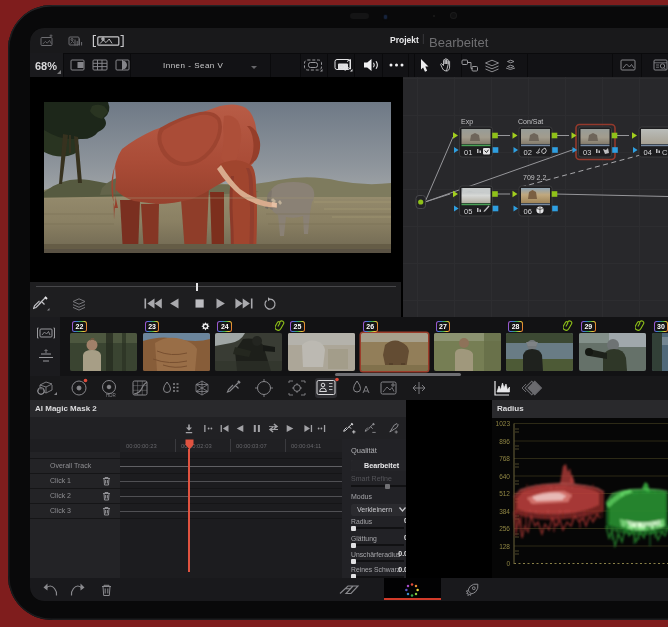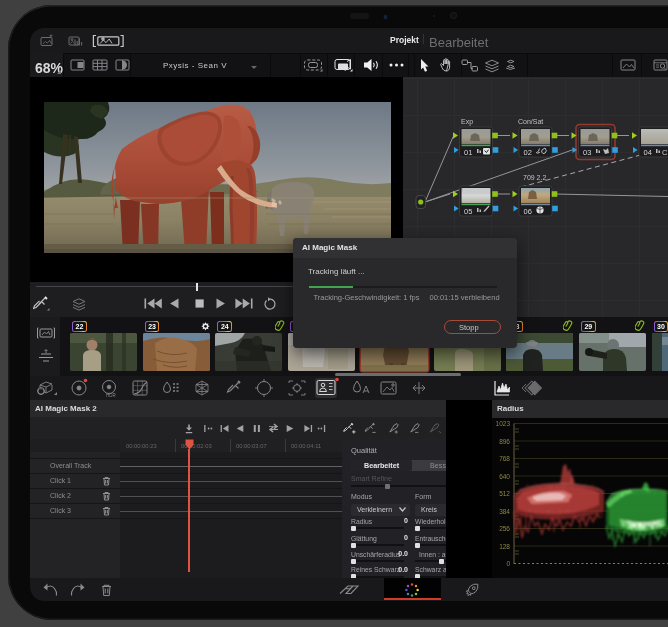--- a/index.html
+++ b/index.html
@@ -1,16 +1,16 @@
 <!DOCTYPE html>
 <html><head>
 <meta charset="utf-8">
 <style>
   html,body{margin:0;padding:0;background:#000;}
-  #stage{position:relative;width:668px;height:627px;background:#404040;overflow:hidden;font-family:"Liberation Sans",sans-serif;}
+  #stage{position:relative;width:668px;height:627px;background:#7f1d1d;overflow:hidden;font-family:"Liberation Sans",sans-serif;}
   .abs{position:absolute;}
   #ipad{position:absolute;left:8px;top:5px;width:720px;height:615px;background:#09090a;border-radius:44px 0 0 44px;box-shadow:inset 0 1.5px 0 #232325, inset 1.5px 0 0 #1a1a1c, inset 0 -1.5px 0 #1c1c1e;}
   #screen{position:absolute;left:30px;top:28px;width:638px;height:573px;background:#000;border-radius:14px 0 0 14px;overflow:hidden;}
   .t{position:absolute;white-space:nowrap;}
   .clip{position:absolute;top:16px;width:67px;height:38px;border-radius:2px;overflow:hidden;background:#333;filter:brightness(0.82) saturate(0.9);}
   .badge{position:absolute;top:4px;height:9px;padding:0 2.5px;border-radius:2.5px;border:1.5px solid transparent;background:linear-gradient(#141414,#141414) padding-box,linear-gradient(100deg,#b84fc9,#3f74e0 28%,#37b34a 55%,#e8c83a 78%,#e2622e) border-box;color:#fff;font-size:7px;font-weight:bold;line-height:9px;}
 </style>
 </head>
 <body>
 <div id="stage">
@@ -39,34 +39,34 @@
             <circle cx="63" cy="5" r="1.1"></circle>
           </g>
       </svg>
       <div class="t" style="left:360px;top:6.5px;font-size:8.5px;font-weight:bold;color:#e8e8ea;">Projekt</div>
       <div class="t" style="left:392px;top:5px;font-size:10px;color:#3d3d40;">|</div>
       <div class="t" style="left:399px;top:6.5px;font-size:13px;color:#6f6f72;">Bearbeitet</div>
     </div>
 
     <div class="abs" style="left:0;top:25px;width:638px;height:24px;background:#121215;box-shadow:inset 0 1px 0 #0a0a0c;">
       <div class="abs" style="left:0;top:0;width:33px;height:24px;background:#1a1a1d;"></div>
-      <div class="t" style="left:5px;top:7px;font-size:14px;font-weight:bold;color:#d9d9db;">68%</div>
+      <div class="t" style="left:5px;top:7px;font-size:11px;font-weight:bold;color:#d9d9db;">68%</div>
       <div class="abs" style="left:27px;top:17px;width:0;height:0;border-left:4px solid transparent;border-bottom:4px solid #7a7a7c;"></div>
       <div class="abs" style="left:33px;top:0;width:1px;height:24px;background:#0a0a0c;"></div>
       <svg class="abs" style="left:40px;top:6px;" width="62" height="12" viewBox="0 0 62 12" fill="none" stroke="#85858a" stroke-width="1">
         <rect x="1" y="1" width="13" height="10" rx="1"></rect>
           <rect x="8" y="3.5" width="5" height="5" fill="#85858a"></rect>
         <rect x="23" y="1" width="14" height="10" rx="1"></rect>
           <path d="M23 4.3 h14 M23 7.6 h14 M27.5 1 v10 M32 1 v10"></path>
         <rect x="46" y="1" width="13" height="10" rx="1"></rect>
           <path d="M52.5 1 v10"></path>
           <path d="M52.5 2 a4 4 0 0 1 0 8 z" fill="#85858a"></path>
       </svg>
       <div class="abs" style="left:100px;top:0;width:1px;height:24px;background:#0a0a0c;"></div>
-      <div class="t" style="left:133px;top:8px;font-size:8px;letter-spacing:0.5px;color:#c9c9cb;">Pxysis - Sean V</div>
+      <div class="t" style="left:133px;top:8px;font-size:8px;letter-spacing:0.5px;color:#c9c9cb;">Innen - Sean V</div>
       <div class="abs" style="left:221px;top:13px;width:0;height:0;border-left:3px solid transparent;border-right:3px solid transparent;border-top:3px solid #66666a;"></div>
       <div class="abs" style="left:240px;top:0;width:1px;height:24px;background:#0a0a0c;"></div>
       <div class="abs" style="left:270px;top:0;width:1px;height:24px;background:#0a0a0c;"></div>
       <div class="abs" style="left:297px;top:0;width:1px;height:24px;background:#0a0a0c;"></div>
       <div class="abs" style="left:324px;top:0;width:1px;height:24px;background:#0a0a0c;"></div>
       <div class="abs" style="left:351.5px;top:0;width:1px;height:24px;background:#0a0a0c;"></div>
       <div class="abs" style="left:378px;top:0;width:1px;height:24px;background:#0a0a0c;"></div>
       <div class="abs" style="left:384px;top:0;width:1px;height:24px;background:#0a0a0c;"></div>
       <div class="abs" style="left:431px;top:0;width:1px;height:24px;background:#0a0a0c;"></div>
       <div class="abs" style="left:497px;top:0;width:1px;height:24px;background:#0a0a0c;"></div>
@@ -570,21 +570,21 @@
           </g>
 
         <g stroke="#6a6a6e">
             <rect x="497" y="7.2" width="9.5" height="9.5" transform="rotate(45 501.7 12)"></rect>
             <rect x="500" y="7.2" width="9.5" height="9.5" transform="rotate(45 504.7 12)" fill="#6a6a6e"></rect>
             <path d="M496 8 l-4 4 4 4"></path>
           </g>
       </svg>
     </div>
 
-    <div id="aipanel" class="abs" style="left:0;top:372px;width:416px;height:178px;background:#1d1d20;overflow:hidden;">
+    <div id="aipanel" class="abs" style="left:0;top:372px;width:376px;height:178px;background:#1d1d20;overflow:hidden;">
       <div class="abs" style="left:0;top:0;width:460px;height:17px;background:#29292c;"></div>
       <div class="t" style="left:5px;top:4px;font-size:8px;font-weight:bold;color:#dcdcde;">AI Magic Mask 2</div>
       <svg class="abs" style="left:419px;top:3.5px;" width="38" height="11" viewBox="0 0 38 11" fill="none" stroke="#9a9a9e" stroke-width="1">
         <path d="M3.5 1.5 a4 4 0 1 0 4 1.5 M7.5 0.5 l0.4 2.6 -2.6 0.3"></path>
         <g fill="#9a9a9e" stroke="none">
             <circle cx="26" cy="5.5" r="1.1"></circle>
             <circle cx="30" cy="5.5" r="1.1"></circle>
             <circle cx="34" cy="5.5" r="1.1"></circle>
           </g>
       </svg>
@@ -816,25 +816,14 @@
           <circle cx="2.4" cy="8" r="1.25" fill="#5a5ac6"></circle>
           <circle cx="4" cy="4" r="1.25" fill="#a64bc6"></circle>
       </svg>
       <svg class="abs" style="left:434px;top:3.5px;" width="16" height="16" viewBox="0 0 16 16" fill="none" stroke="#8a8a8e" stroke-width="1">
         <path d="M13.8 2.2 q-4.6-0.8-7.4 2 q-2 2-2.2 4.6 l3 3 q2.6-0.2 4.6-2.2 q2.8-2.8 2-7.4z"></path>
         <circle cx="9.8" cy="6.2" r="1.4"></circle>
         <path d="M4.6 8.4 l-2.4 0.8 1.6 1 -1.2 1.2 1.7 0.3 -0.3 2 1.6-1.6 0.8 1.4 0.8-2.4" stroke-width="0.9"></path>
       </svg>
     </div>
 
-    <div id="dialog" class="abs" style="left:263px;top:210px;width:224px;height:110px;background:#29292c;border-radius:4px;box-shadow:0 6px 18px rgba(0,0,0,.6);">
-      <div class="abs" style="left:0;top:0;width:224px;height:20px;background:#313134;border-radius:4px 4px 0 0;"></div>
-      <div class="t" style="left:9px;top:5px;font-size:8px;font-weight:bold;color:#e2e2e4;">AI Magic Mask</div>
-      <div class="t" style="left:15px;top:29px;font-size:8px;color:#cfcfd1;">Tracking läuft ...</div>
-      <div class="abs" style="left:16px;top:48px;width:188px;height:2px;background:#1b1b1d;"></div>
-      <div class="abs" style="left:16px;top:48px;width:44px;height:2px;background:#3fa54e;"></div>
-      <div class="t" style="left:20.5px;top:55px;font-size:7.5px;color:#99999d;">Tracking-Geschwindigkeit: 1 fps</div>
-      <div class="t" style="left:136.5px;top:55px;font-size:7.5px;color:#99999d;">00:01:15 verbleibend</div>
-      <div class="abs" style="left:150.5px;top:81.8px;width:55px;height:12px;border:1.2px solid #a84a38;border-radius:7px;"></div>
-      <div class="t" style="left:166px;top:84.5px;font-size:7.5px;color:#c8c8ca;">Stopp</div>
-    </div>
   </div>
 </div>
 
 </body></html>

